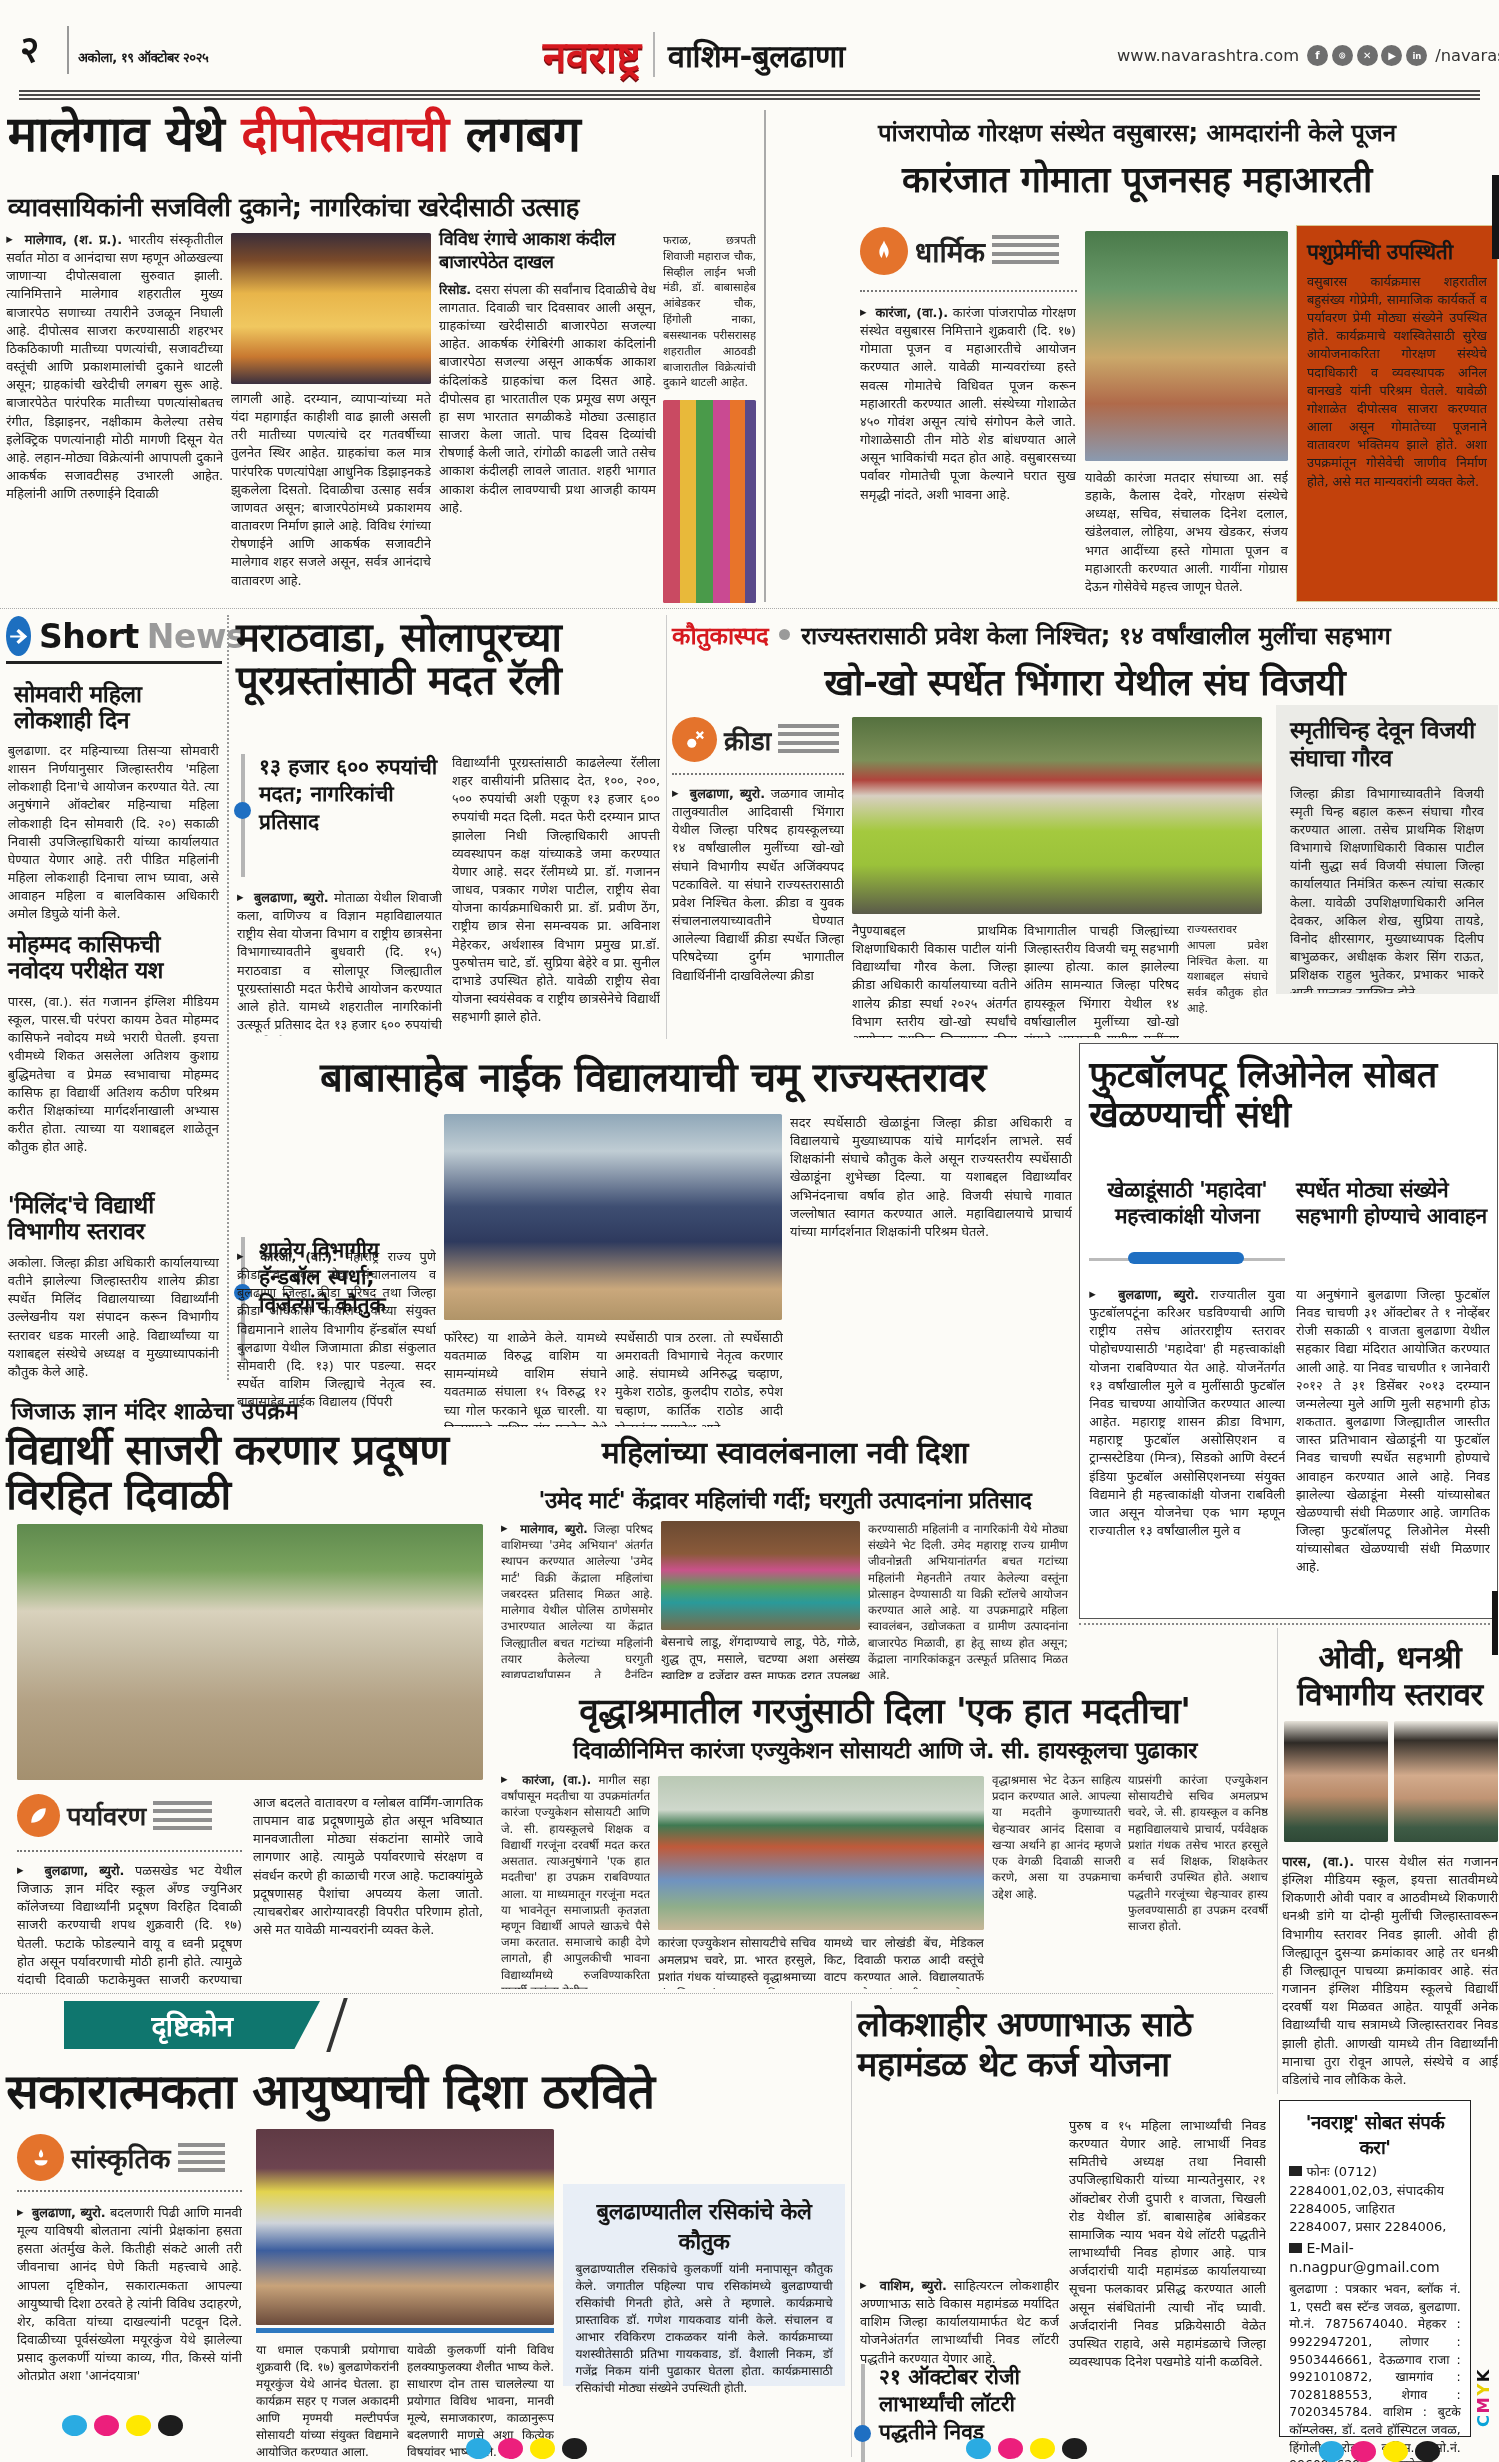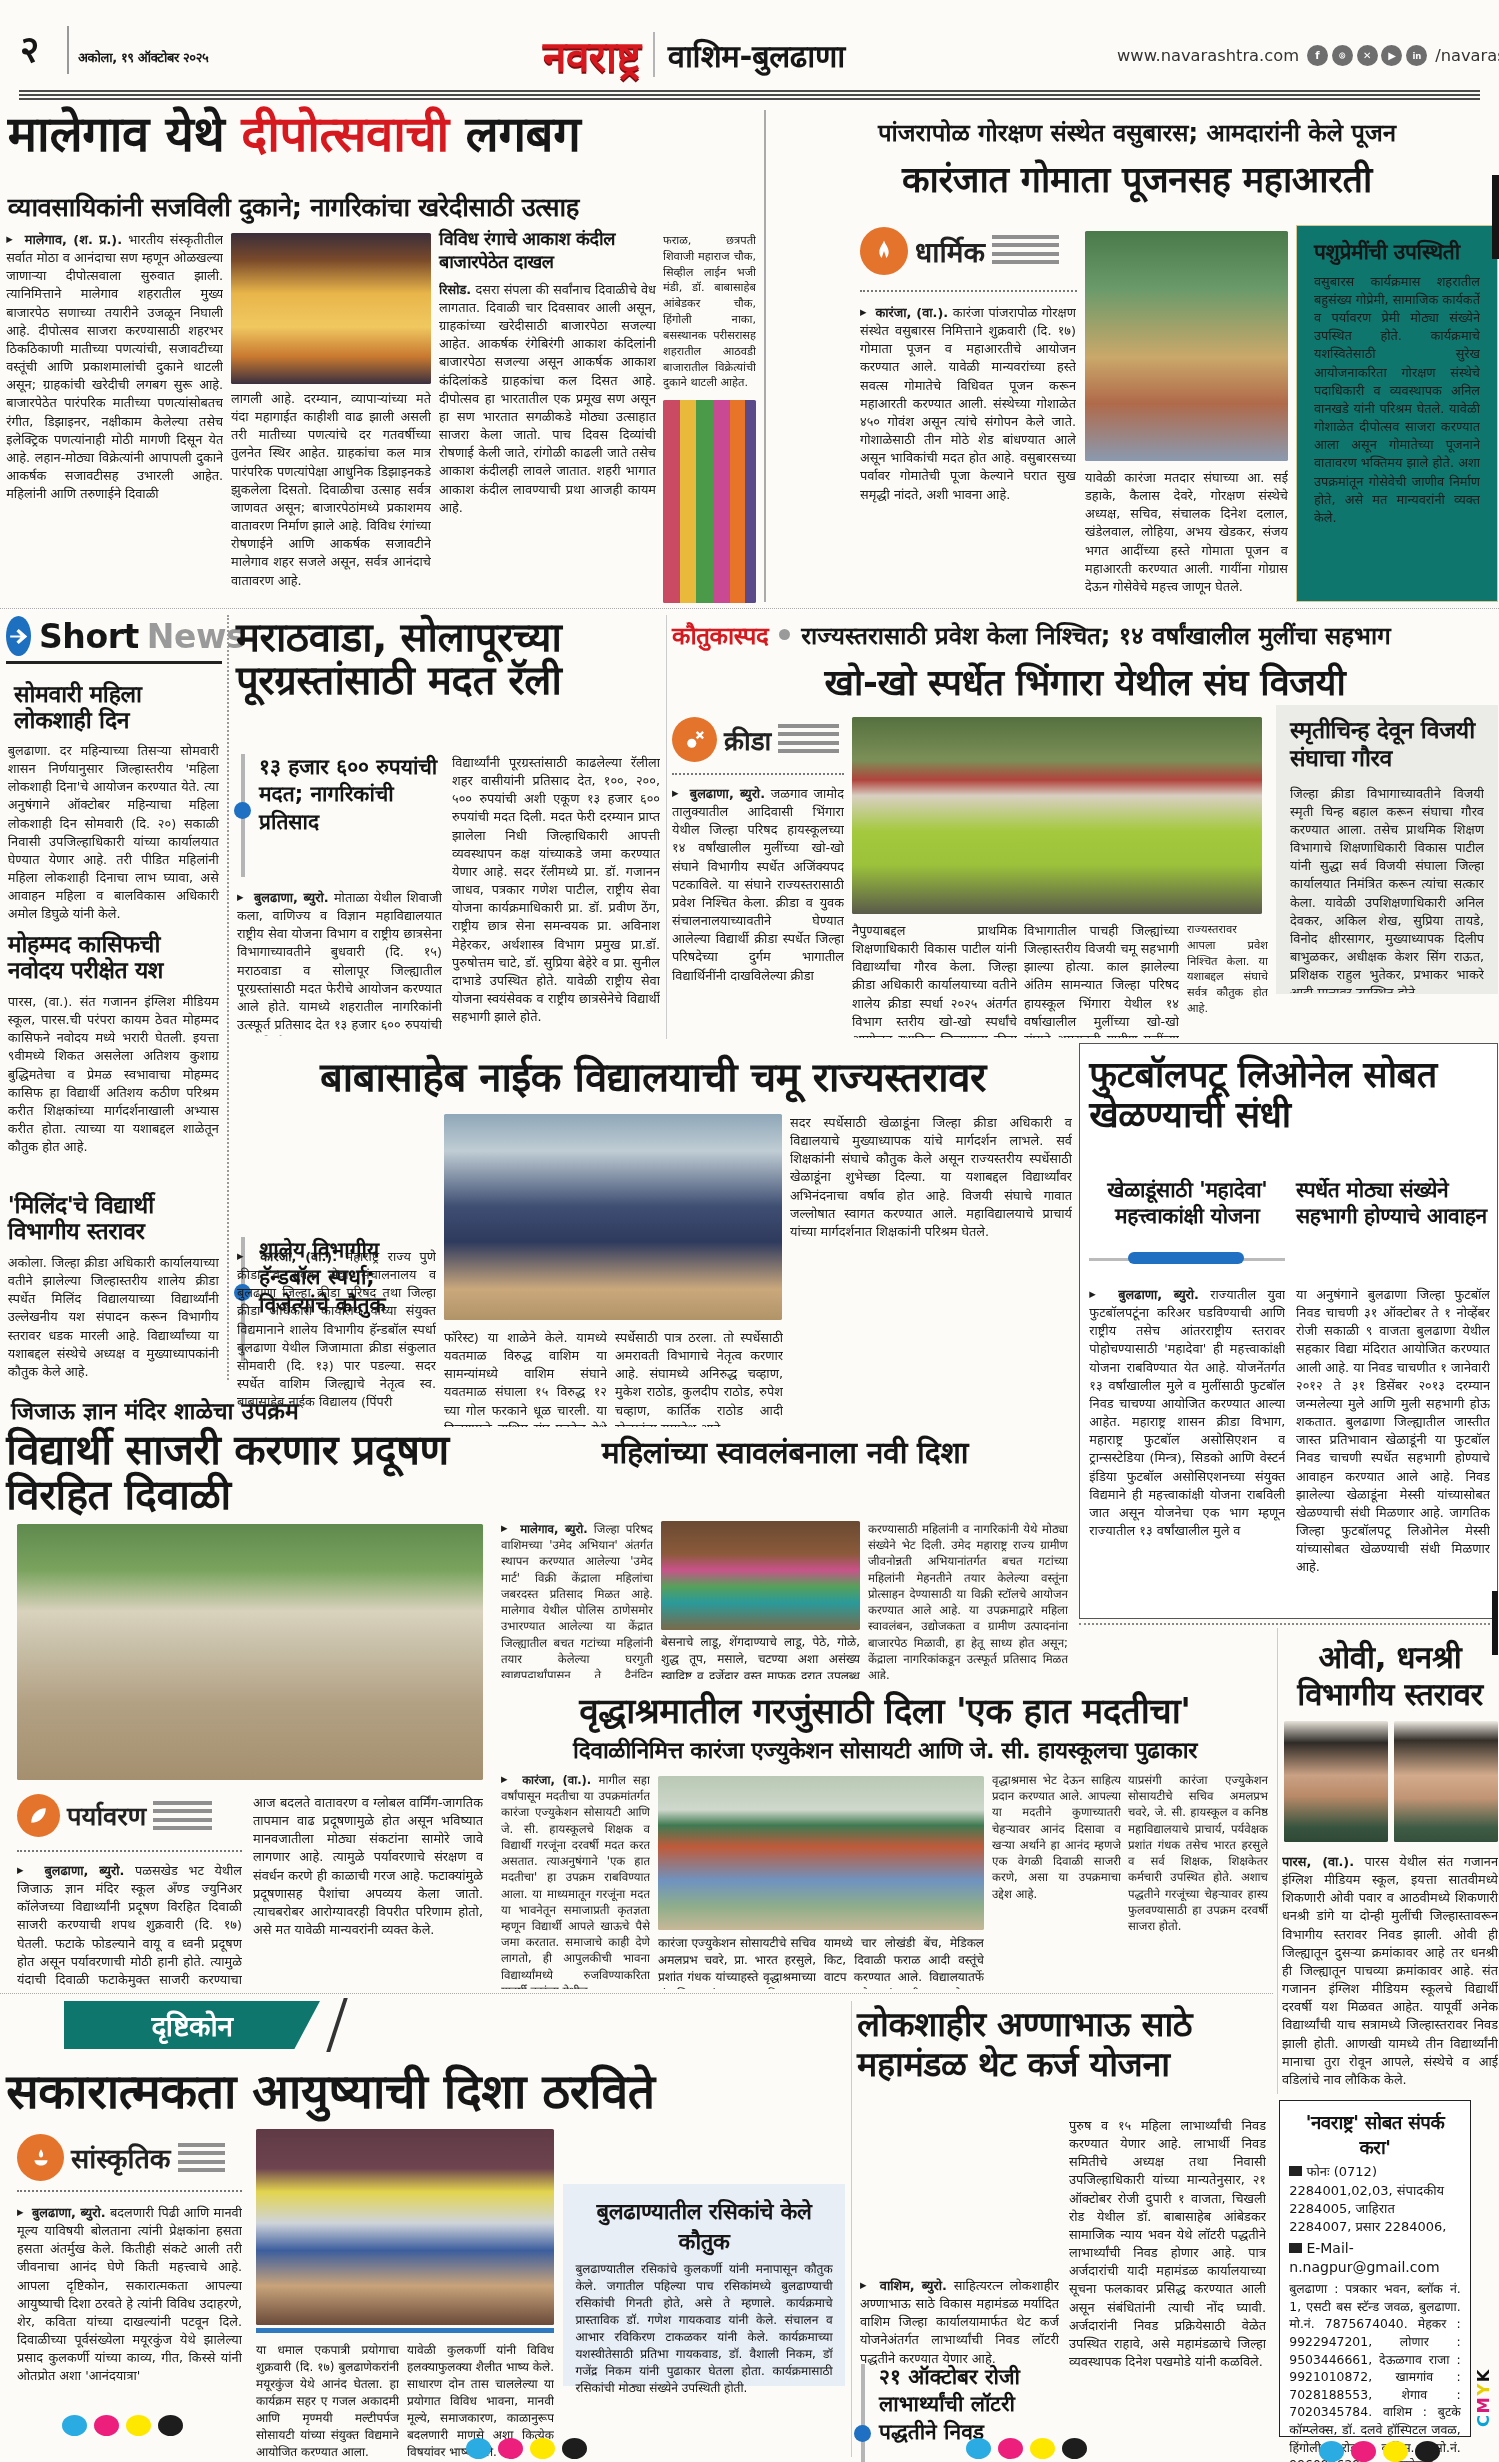--- a/index.html
+++ b/index.html
@@ -17,21 +17,21 @@
   .photo{overflow:hidden;border-radius:1.6px}
   .badge{display:flex;align-items:center;gap:7px}
   .bc{border-radius:50%;background:#e4732c;display:flex;align-items:center;justify-content:center;flex:0 0 auto}
   .blab{font-weight:bold;color:#222}
   .ham{background:repeating-linear-gradient(#8f8f8f 0 3.9px,transparent 3.9px 8.5px)}
   .drule{border-bottom:2.3px dotted #777;height:0}
   .vrule{background:#aaa;width:1.6px}
   .vdot{border-left:2.3px dotted #999;width:0}
   .pq{border-left:4.7px solid #b5b5b5;padding-left:14px;font-weight:bold;line-height:1.3;position:relative}
   .pq .dot{position:absolute;left:-11px;width:17px;height:17px;border-radius:50%;background:#1f6fc2}
-  .boxc{background:#0f766e;border:0.8px solid #d9c793;padding:11px 17px;box-sizing:border-box}
+  .boxc{background:#c2410c;border:0.8px solid #d9c793;padding:11px 10px;box-sizing:border-box}
   .boxg{background:#ebebe7;padding:12.4px 14px;box-sizing:border-box}
   .boxb{background:#e8eef6;padding:11px 12.4px;box-sizing:border-box}
   .cmyk-dots{display:flex;gap:7px}
   .d{width:25px;height:21px;border-radius:50%;display:block}
   .dc{background:#2aabe2}.dm{background:#ec1f7c}.dy{background:#ffe800}.dk{background:#1d1d1d}
   .soc{display:flex;gap:3.9px;align-items:center}
   .sic{width:21px;height:21px;border-radius:50%;background:#6e6e6e;color:#fff;display:flex;
        align-items:center;justify-content:center;font-size:10px;font-weight:bold}
   .rule3 div{height:1.9px;background:#4a4a4a;margin-bottom:2.3px}
   .capt{font-size:12px;line-height:1.42;text-align:justify;overflow:hidden}
@@ -244,20 +244,21 @@
   </div>
   <div class="abs drule" style="left:17px;top:1850px;width:225px"></div>
   <div class="abs bt" style="left:17px;top:1862px;width:225px;height:126px">
     <span class="tri">▶</span>
     <span class="dl">बुलढाणा, ब्युरो.</span>
     <span>पळसखेड भट येथील जिजाऊ ज्ञान मंदिर स्कूल अँण्ड ज्युनिअर कॉलेजच्या विद्यार्थ्यांनी प्रदूषण विरहित दिवाळी साजरी करण्याची शपथ शुक्रवारी (दि. १७) घेतली. फटाके फोडल्याने वायू व ध्वनी प्रदूषण होत असून पर्यावरणाची मोठी हानी होते. त्यामुळे यंदाची दिवाळी फटाकेमुक्त साजरी करण्याचा निर्धार विद्यार्थ्यांनी केला. यावेळी शाळेचे प्राचार्य, शिक्षक व शिक्षकेतर कर्मचारी उपस्थित होते.</span>
   </div>
   <div class="abs bt" style="left:253px;top:1794px;width:230px;height:194px">आज बदलते वातावरण व ग्लोबल वार्मिंग-जागतिक तापमान वाढ प्रदूषणामुळे होत असून भविष्यात मानवजातीला मोठ्या संकटांना सामोरे जावे लागणार आहे. त्यामुळे पर्यावरणाचे संरक्षण व संवर्धन करणे ही काळाची गरज आहे. फटाक्यांमुळे प्रदूषणासह पैशांचा अपव्यय केला जातो. त्याचबरोबर आरोग्यावरही विपरीत परिणाम होतो, असे मत यावेळी मान्यवरांनी व्यक्त केले.</div>
 
   <div class="abs hl ctr" style="left:497px;top:1431px;width:576px;font-size:30px">महिलांच्या स्वावलंबनाला नवी दिशा</div>
+  <div class="abs hl ctr" style="left:497px;top:1484px;width:576px;font-size:22.5px">'उमेद मार्ट' केंद्रावर महिलांची गर्दी; घरगुती उत्पादनांना प्रतिसाद</div>
   <div class="abs bt sm" style="left:501px;top:1521px;width:152px;height:157px">
     <span class="tri">▶</span>
     <span class="dl">मालेगाव, ब्युरो.</span>
     <span>जिल्हा परिषद वाशिमच्या 'उमेद अभियान' अंतर्गत स्थापन करण्यात आलेल्या 'उमेद मार्ट' विक्री केंद्राला महिलांचा जबरदस्त प्रतिसाद मिळत आहे. मालेगाव येथील पोलिस ठाणेसमोर उभारण्यात आलेल्या या केंद्रात जिल्ह्यातील बचत गटांच्या महिलांनी तयार केलेल्या घरगुती खाद्यपदार्थांपासून ते दैनंदिन वापराच्या वस्तूपर्यंत सर्वकाही विक्रीस ठेवले आहे. 'उमेद मार्ट'मध्ये शेव, चिवडा, पापड,</span>
   </div>
   <div class="abs photo" style="left:661px;top:1521px;width:199px;height:109px;background:linear-gradient(180deg,#6a4a32 0%,#8a5a3a 30%,#c9528a 45%,#57a05a 60%,#2a9a9a 75%,#7a6a4a 100%)"></div>
   <div class="abs capt" style="left:661px;top:1634px;width:199px;height:45px">बेसनाचे लाडू, शेंगदाण्याचे लाडू, पेठे, गोळे, शुद्ध तूप, मसाले, चटण्या अशा असंख्य स्वादिष्ट व दर्जेदार वस्तू माफक दरात उपलब्ध आहेत. दिवाळीची खरेदी</div>
   <div class="abs bt sm" style="left:868px;top:1521px;width:200px;height:158px">करण्यासाठी महिलांनी व नागरिकांनी येथे मोठ्या संख्येने भेट दिली. उमेद महाराष्ट्र राज्य ग्रामीण जीवनोन्नती अभियानांतर्गत बचत गटांच्या महिलांनी मेहनतीने तयार केलेल्या वस्तूंना प्रोत्साहन देण्यासाठी या विक्री स्टॉलचे आयोजन करण्यात आले आहे. या उपक्रमाद्वारे महिला स्वावलंबन, उद्योजकता व ग्रामीण उत्पादनांना बाजारपेठ मिळावी, हा हेतू साध्य होत असून; केंद्राला नागरिकांकडून उत्स्फूर्त प्रतिसाद मिळत आहे.</div>
 
   <div class="abs hl ctr" style="left:497px;top:1686px;width:776px;font-size:35px">वृद्धाश्रमातील गरजुंसाठी दिला 'एक हात मदतीचा'</div>

